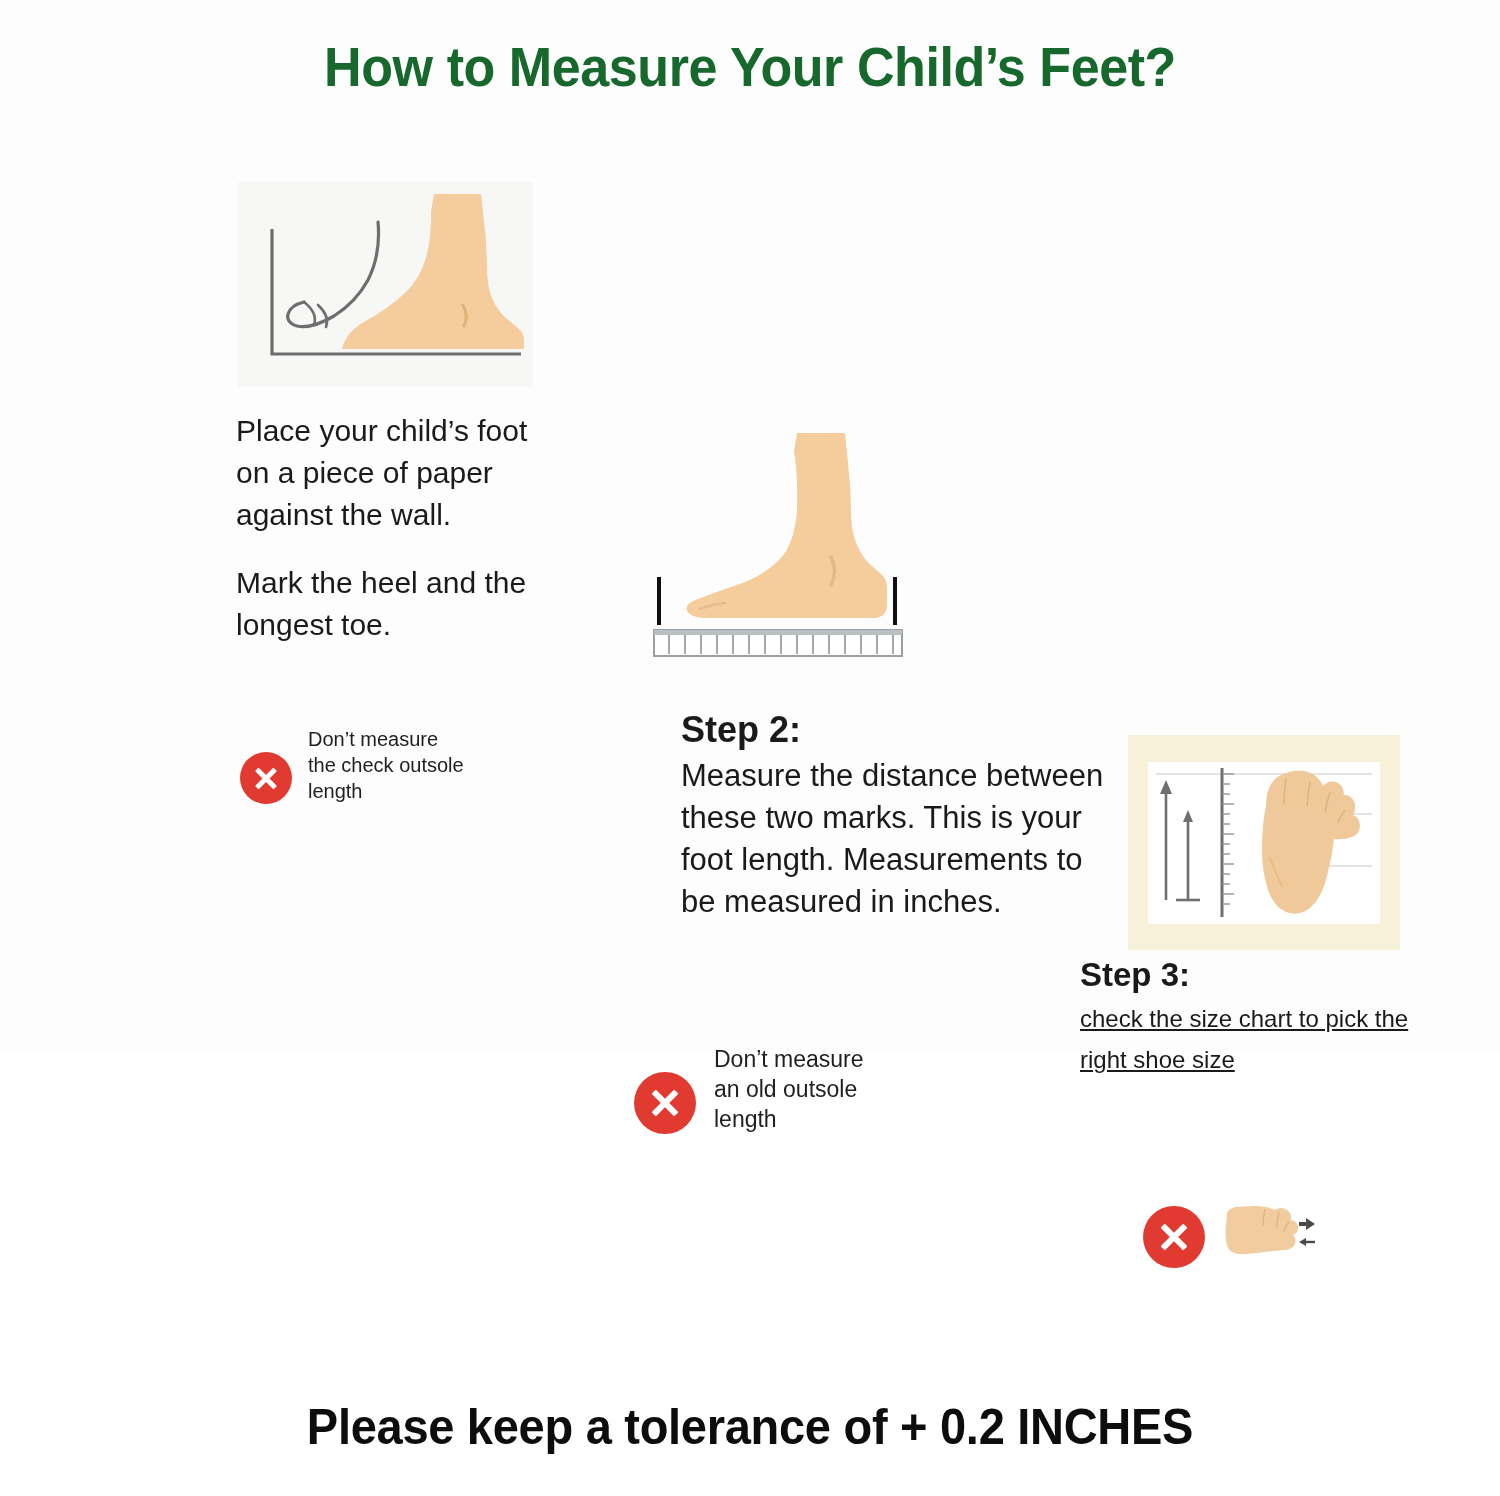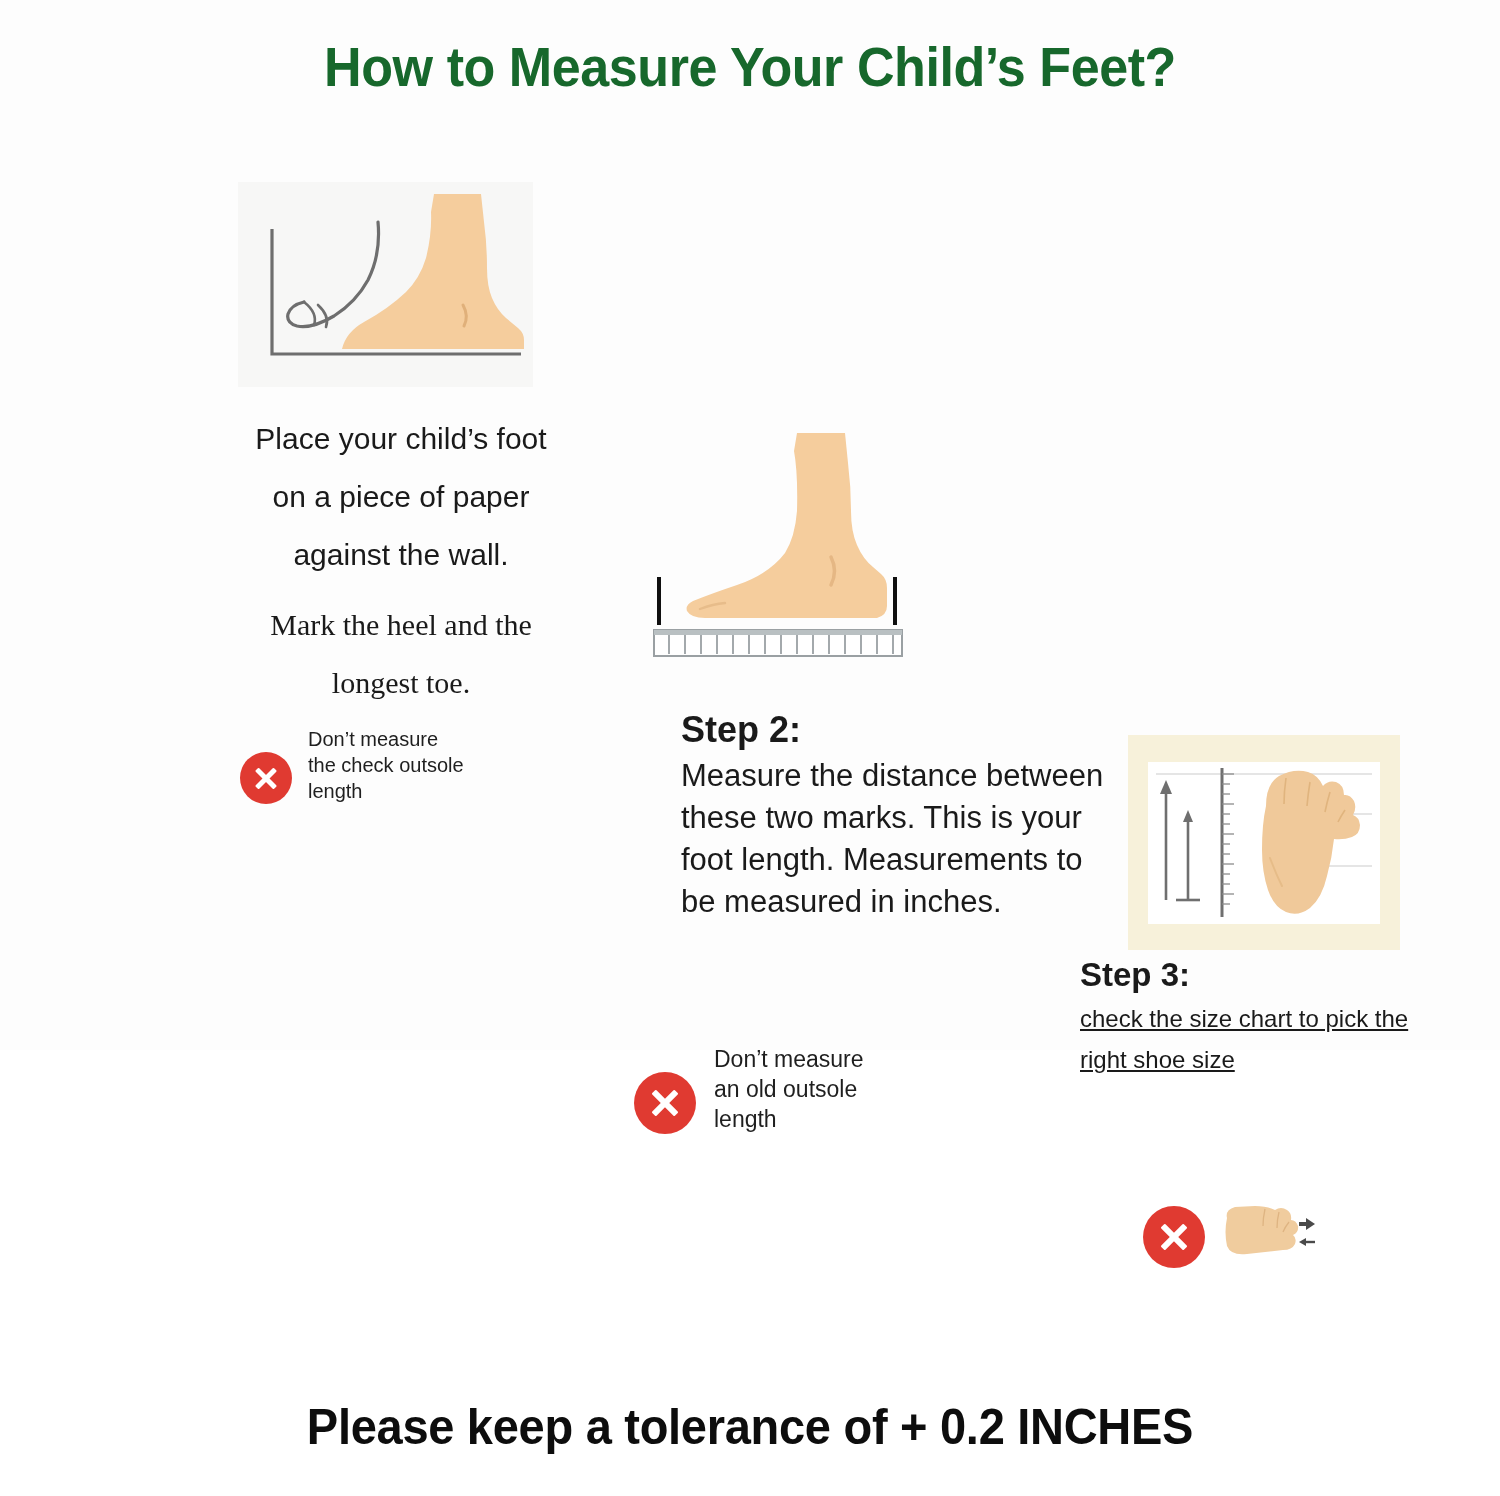--- a/index.html
+++ b/index.html
@@ -46,22 +46,22 @@
   }
   .step-body {
     font-family: "Liberation Sans", sans-serif;
     color: #1a1a1a;
     font-weight: normal;
   }
 
   
   #step1-text { left: 236px; top: 410px; width: 330px; }
   #step1-text .step-title { font-size: 34px; line-height: 46px; }
-  #step1-text .step-body { font-size: 30px; line-height: 58px; text-align: center; }
-  #step1-text .para2 { margin-top: 12px; font-family: Liberation Serif, serif; }
+  #step1-text .step-body { font-size: 30px; line-height: 42px; }
+  #step1-text .para2 { margin-top: 26px; }
 
   
   #step2-text { left: 648px; top: 705px; width: 430px; margin-left: 33px; }
   #step2-text .step-title { font-size: 36px; line-height: 50px; }
   #step2-text .step-body { font-size: 31px; line-height: 42px; }
 
   
   #step3-text { left: 1080px; top: 952px; width: 350px; }
   #step3-text .step-title { font-size: 33px; line-height: 46px; }
   #step3-text .step-body { font-size: 24px; line-height: 41px; text-decoration: underline; }

